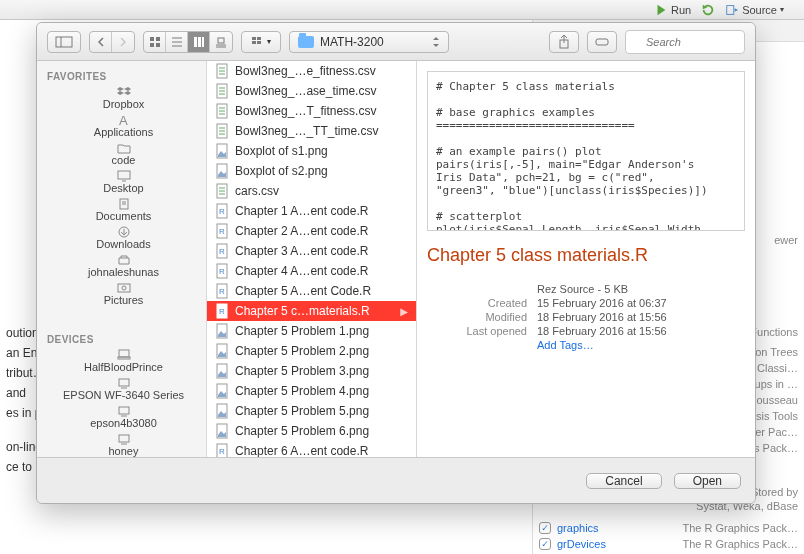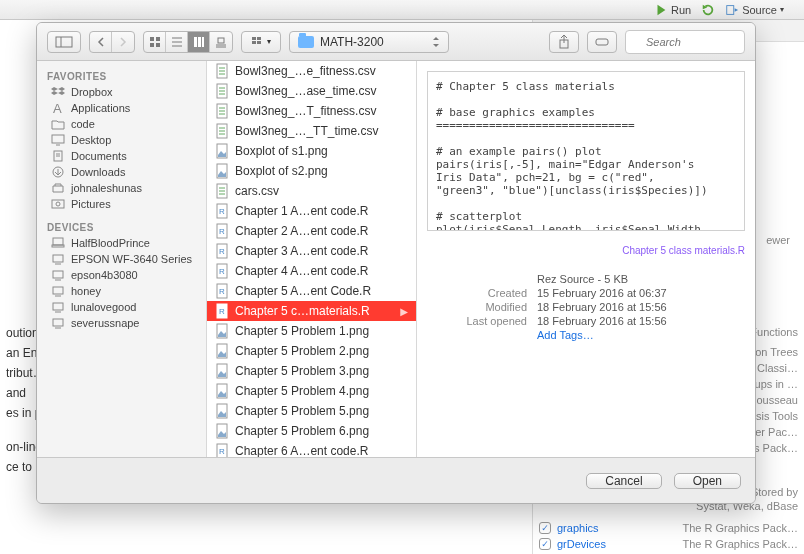--- a/index.html
+++ b/index.html
@@ -30,33 +30,33 @@
   .folder-ico:before { content:""; position:absolute; top:-3px; left:1px; width:7px; height:3px; background:#6fb7ff; border-radius:1px 1px 0 0; }
   .search-field { width:100%; height:24px; border:1px solid #c8c8c8; border-radius:4px; background:#fff; padding:0 6px 0 20px; font-size:11px; position:relative;font-style:italic; }
   .search-wrap { position:relative; width:120px; }
   .search-wrap .mag { position:absolute; left:5px; top:4px; }
   .spacer { flex:1; }
   
   .p-body { flex:1; display:flex; background:#fff; overflow:hidden; }
   
   .sidebar { width: 170px; background:#f4f4f4; border-right:1px solid #d8d8d8; overflow-y:auto; padding:6px 0; font-size:11px; color:#6a6a6a; }
   .sidebar .hdr { font-size:10px; text-transform:uppercase; letter-spacing:.4px; color:#8a8a8a; padding:4px 10px 2px; font-weight:600; }
-  .sidebar .item { display:flex; align-items:center; gap:6px; padding:2px 10px 2px 14px; color:#444; }
+  .sidebar .item { display:flex; align-items:center; padding:2px 10px 2px 14px; color:#444;flex-direction:column; }
   .side-ico { width:14px; height:12px; display:inline-block; }
   
   .filecol { width: 210px; border-right:1px solid #d8d8d8; overflow-y:auto; position:relative; }
   .filecol .row { display:flex; align-items:center; gap:6px; padding:2px 8px; font-size:12px; color:#333; white-space:nowrap; }
   .filecol .row.sel { background:#ff3b30; color:#fff; }
   .fi { width:14px; height:16px; display:inline-block; }
   .chev { margin-left:auto; color:#bbb; font-size:10px; }
   .filecol .row.sel .chev { color:#ffd0cc; }
   
   .preview { flex:1; display:flex; flex-direction:column; }
   .code-prev { border:1px solid #d0d0d0; margin:10px; padding:8px; font-family: Menlo, Monaco, monospace; font-size:11px; color:#444; white-space:pre-wrap; height:160px; overflow:hidden; }
-  .prev-title { text-align:right; font-size:10px; margin:4px 10px; color:#8b5cf6; }
+  .prev-title { text-align:left; font-size:18px; margin:4px 10px; color:#c2410c; }
   .meta { margin:12px 20px 0; font-size:11px; color:#555; }
   .meta .mrow { display:flex; gap:10px; padding:1px 0; }
   .meta .mrow .k { width:90px; text-align:right; color:#888; }
   .meta a { color:#1a6fe0; text-decoration:none; }
   
   .p-footer { height:46px; border-top:1px solid #c8c8c8; background:#ececec; display:flex; align-items:center; justify-content:flex-end; gap:12px; padding:0 14px; }
   .p-footer button { height:16px; padding:0 18px; border:1px solid #b0b0b0; border-radius:5px; background:linear-gradient(#fdfdfd,#e9e9e9); font-size:12px; color:#333; }
   
   .checkbox { width:12px; height:12px; border:1px solid #999; border-radius:3px; background:#fff; display:inline-flex; align-items:center; justify-content:center; font-size:9px; color:#3a7dd8; }
   
@@ -103,21 +103,21 @@
         <rect x="2" y="9" width="5" height="5" fill="#7aa"></rect>
         <rect x="9" y="9" width="5" height="5" fill="#7aa"></rect>
       </svg>
     <span>Import Dataset</span>
     <span style="font-size:8px">▾</span>
     <svg width="16" height="14" viewBox="0 0 18 14">
         <path d="M2 12l6-8 3 2-5 7z" fill="#d9a34a"></path>
         <line x1="9" y1="3" x2="14" y2="0" stroke="#8a6a2a" stroke-width="2"></line>
       </svg>
   </div>
-  <span class="frag" style="top:214px; right:14px">ewer</span>
+  <span class="frag" style="top:214px; right:6px">ewer</span>
   <span class="frag" style="top:306px; right:6px">Functions</span>
   <span class="frag" style="top:326px; right:6px">ion Trees</span>
   <span class="frag" style="top:342px; right:6px">for Classi…</span>
   <span class="frag" style="top:358px; right:6px">oups in …</span>
   <span class="frag" style="top:374px; right:6px">Rousseau</span>
   <span class="frag" style="top:390px; right:6px">ysis Tools</span>
   <span class="frag" style="top:406px; right:6px">piler Pac…</span>
   <span class="frag" style="top:422px; right:6px">ets Pack…</span>
   <span class="frag" style="top:466px; right:6px">Stored by</span>
   <span class="frag" style="top:480px; right:6px">Systat, Weka, dBase</span>
@@ -306,21 +306,21 @@
           <div class="item">
             <span class="side-ico">
               <svg width="14" height="12" viewBox="0 0 14 12">
                 <rect x="1" y="2" width="12" height="8" fill="none" stroke="#8a8a8a"></rect>
                 <circle cx="7" cy="6" r="2" fill="none" stroke="#8a8a8a"></circle>
               </svg>
             </span>
             <span>Pictures</span>
           </div>
         </div>
-      <div class="hdr" style="margin-top:6px">Devices</div>
+      <div class="hdr" style="margin-top:22px">Devices</div>
       <div id="dev-list">
           <div class="item">
             <span class="side-ico">
               <svg width="14" height="12" viewBox="0 0 14 12">
                 <rect x="2" y="1" width="10" height="7" fill="none" stroke="#8a8a8a"></rect>
                 <rect x="1" y="8" width="12" height="2" fill="none" stroke="#8a8a8a"></rect>
               </svg>
             </span>
             <span>HalfBloodPrince</span>
           </div>

